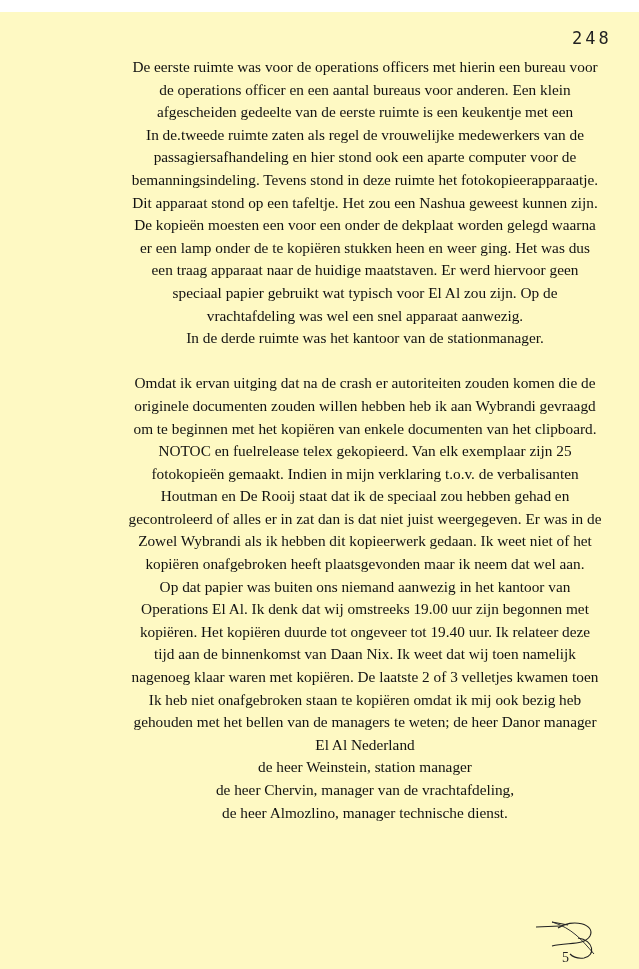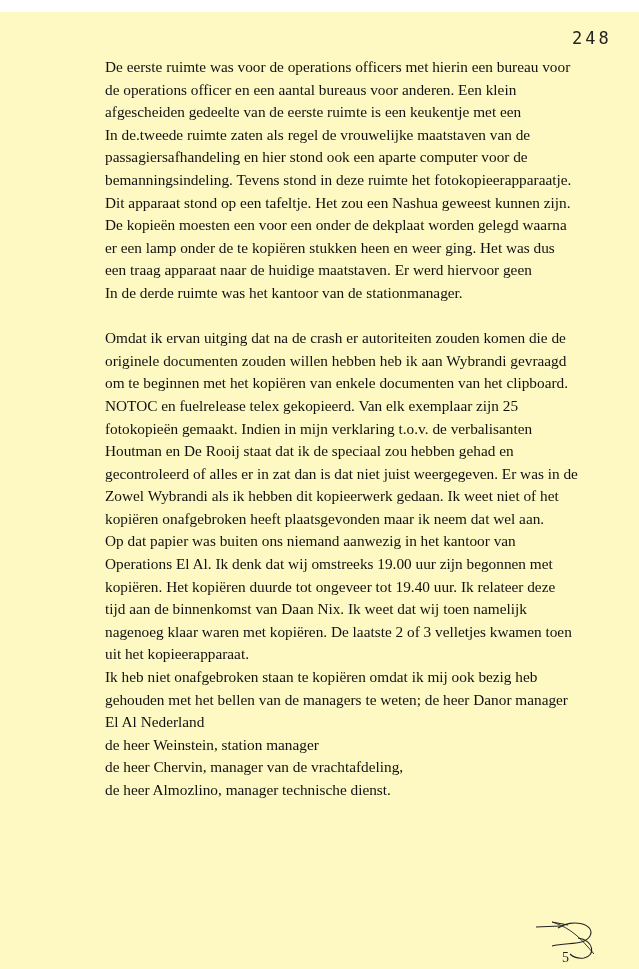--- a/index.html
+++ b/index.html
@@ -4,64 +4,65 @@
 <style>
   html, body { margin: 0; padding: 0; background: #ffffff; }
   body { width: 639px; height: 969px; position: relative; overflow: hidden; }
   .page { position: absolute; left: 0; top: 12px; width: 639px; height: 969px; background: #fef9c3; }
   .page-number {
     position: absolute; left: 572px; top: 16px;
     font-family: "DejaVu Sans Mono", monospace; font-size: 17px; letter-spacing: 3px; color: #222;
   }
   .body-text {
     position: absolute; left: 105px; top: 44px; width: 520px;
-    font-family: "Liberation Serif", serif; font-size: 15.3px; line-height: 22.6px; color: #111;
+    font-family: "Liberation Serif", serif; font-size: 15.3px; line-height: 22.6px; color: #111; text-align: center;
   }
   .line { white-space: nowrap; display: block; height: 22.6px; }
   .blank { height: 22.6px; display: block; }
   .signature { position: absolute; left: 532px; top: 898px; width: 80px; height: 50px; }
   .footer-number {
     position: absolute; left: 562px; top: 938px;
     font-family: "Liberation Serif", serif; font-size: 14px; color: #222;
   }
 </style>
 </head>
 <body>
 
 <div class="page">
   <div class="page-number">248</div>
 
   <div class="body-text">
     <span class="line">De eerste ruimte was voor de operations officers met hierin een bureau voor</span>
     <span class="line">de operations officer en een aantal bureaus voor anderen. Een klein</span>
     <span class="line">afgescheiden gedeelte van de eerste ruimte is een keukentje met een</span>
-    <span class="line">In de.tweede ruimte zaten als regel de vrouwelijke maatstaven van de</span>
+    <span class="line">In de.tweede ruimte zaten als regel de vrouwelijke medewerkers van de</span>
     <span class="line">passagiersafhandeling en hier stond ook een aparte computer voor de</span>
     <span class="line">bemanningsindeling. Tevens stond in deze ruimte het fotokopieerapparaatje.</span>
     <span class="line">Dit apparaat stond op een tafeltje. Het zou een Nashua geweest kunnen zijn.</span>
     <span class="line">De kopieën moesten een voor een onder de dekplaat worden gelegd waarna</span>
     <span class="line">er een lamp onder de te kopiëren stukken heen en weer ging. Het was dus</span>
     <span class="line">een traag apparaat naar de huidige maatstaven. Er werd hiervoor geen</span>
+    <span class="line">speciaal papier gebruikt wat typisch voor El Al zou zijn. Op de</span>
+    <span class="line">vrachtafdeling was wel een snel apparaat aanwezig.</span>
     <span class="line">In de derde ruimte was het kantoor van de stationmanager.</span>
     <span class="blank"></span>
     <span class="line">Omdat ik ervan uitging dat na de crash er autoriteiten zouden komen die de</span>
     <span class="line">originele documenten zouden willen hebben heb ik aan Wybrandi gevraagd</span>
     <span class="line">om te beginnen met het kopiëren van enkele documenten van het clipboard.</span>
     <span class="line">NOTOC en fuelrelease telex gekopieerd. Van elk exemplaar zijn 25</span>
     <span class="line">fotokopieën gemaakt. Indien in mijn verklaring t.o.v. de verbalisanten</span>
     <span class="line">Houtman en De Rooij staat dat ik de speciaal zou hebben gehad en</span>
     <span class="line">gecontroleerd of alles er in zat dan is dat niet juist weergegeven. Er was in de</span>
     <span class="line">Zowel Wybrandi als ik hebben dit kopieerwerk gedaan. Ik weet niet of het</span>
     <span class="line">kopiëren onafgebroken heeft plaatsgevonden maar ik neem dat wel aan.</span>
     <span class="line">Op dat papier was buiten ons niemand aanwezig in het kantoor van</span>
     <span class="line">Operations El Al. Ik denk dat wij omstreeks 19.00 uur zijn begonnen met</span>
     <span class="line">kopiëren. Het kopiëren duurde tot ongeveer tot 19.40 uur. Ik relateer deze</span>
     <span class="line">tijd aan de binnenkomst van Daan Nix. Ik weet dat wij toen namelijk</span>
     <span class="line">nagenoeg klaar waren met kopiëren. De laatste 2 of 3 velletjes kwamen toen</span>
-    <span class="line">uit het kopieerapparaat.</span>
     <span class="line">Ik heb niet onafgebroken staan te kopiëren omdat ik mij ook bezig heb</span>
     <span class="line">gehouden met het bellen van de managers te weten; de heer Danor manager</span>
     <span class="line">El Al Nederland</span>
     <span class="line">de heer Weinstein, station manager</span>
     <span class="line">de heer Chervin, manager van de vrachtafdeling,</span>
     <span class="line">de heer Almozlino, manager technische dienst.</span>
   </div>
 
   <svg class="signature" viewBox="0 0 80 50">
     <path d="M4 17 L28 16" stroke="#222" stroke-width="1.2" fill="none"></path>

